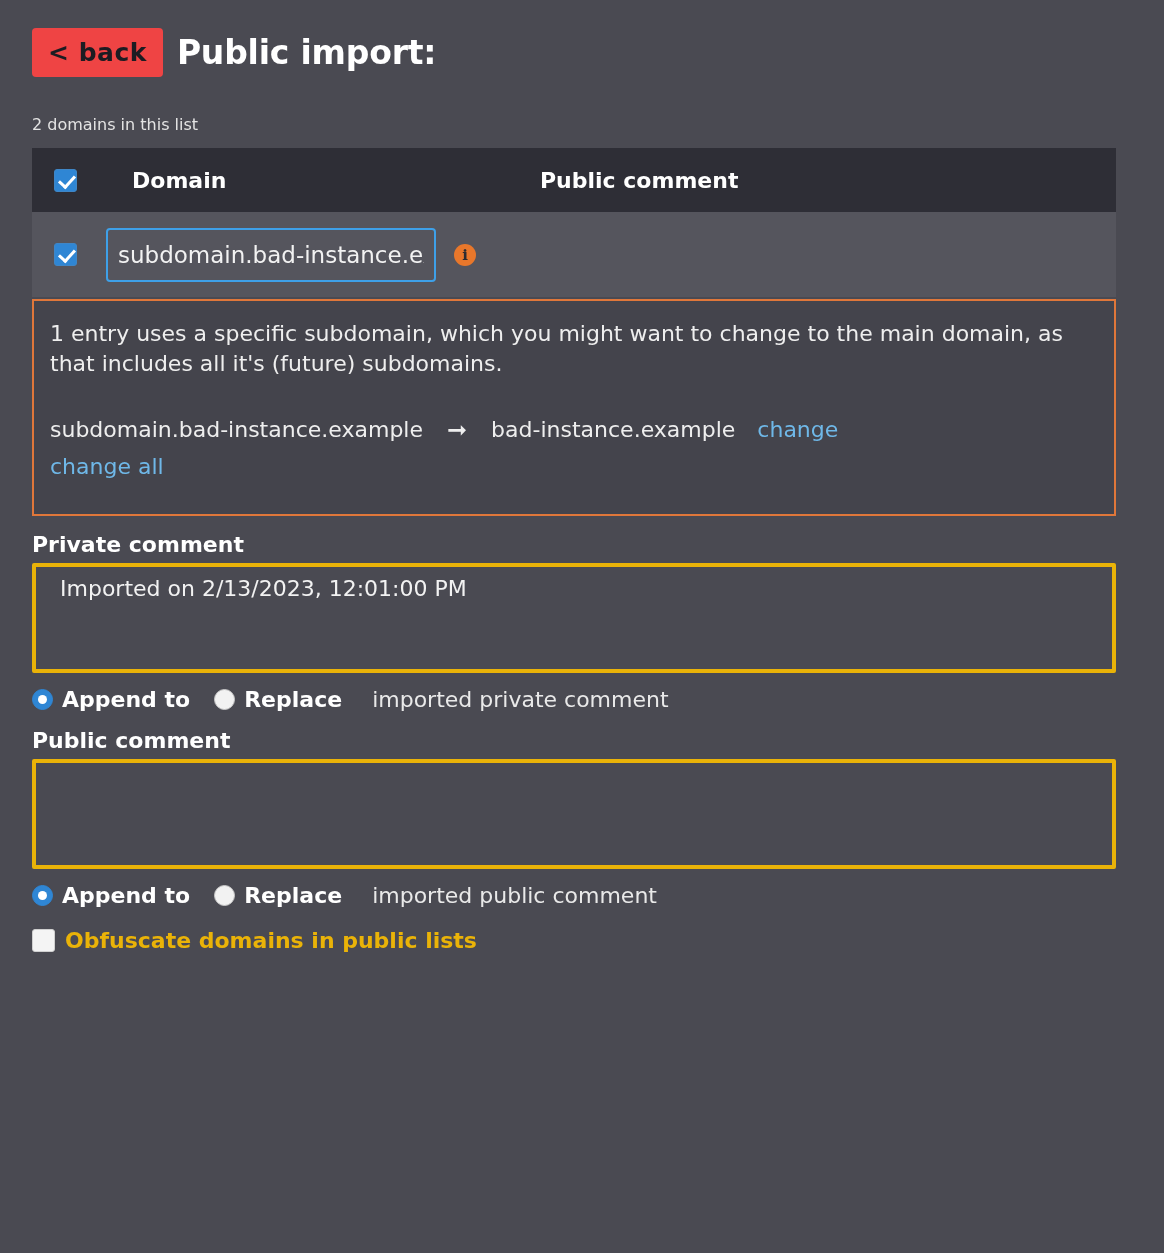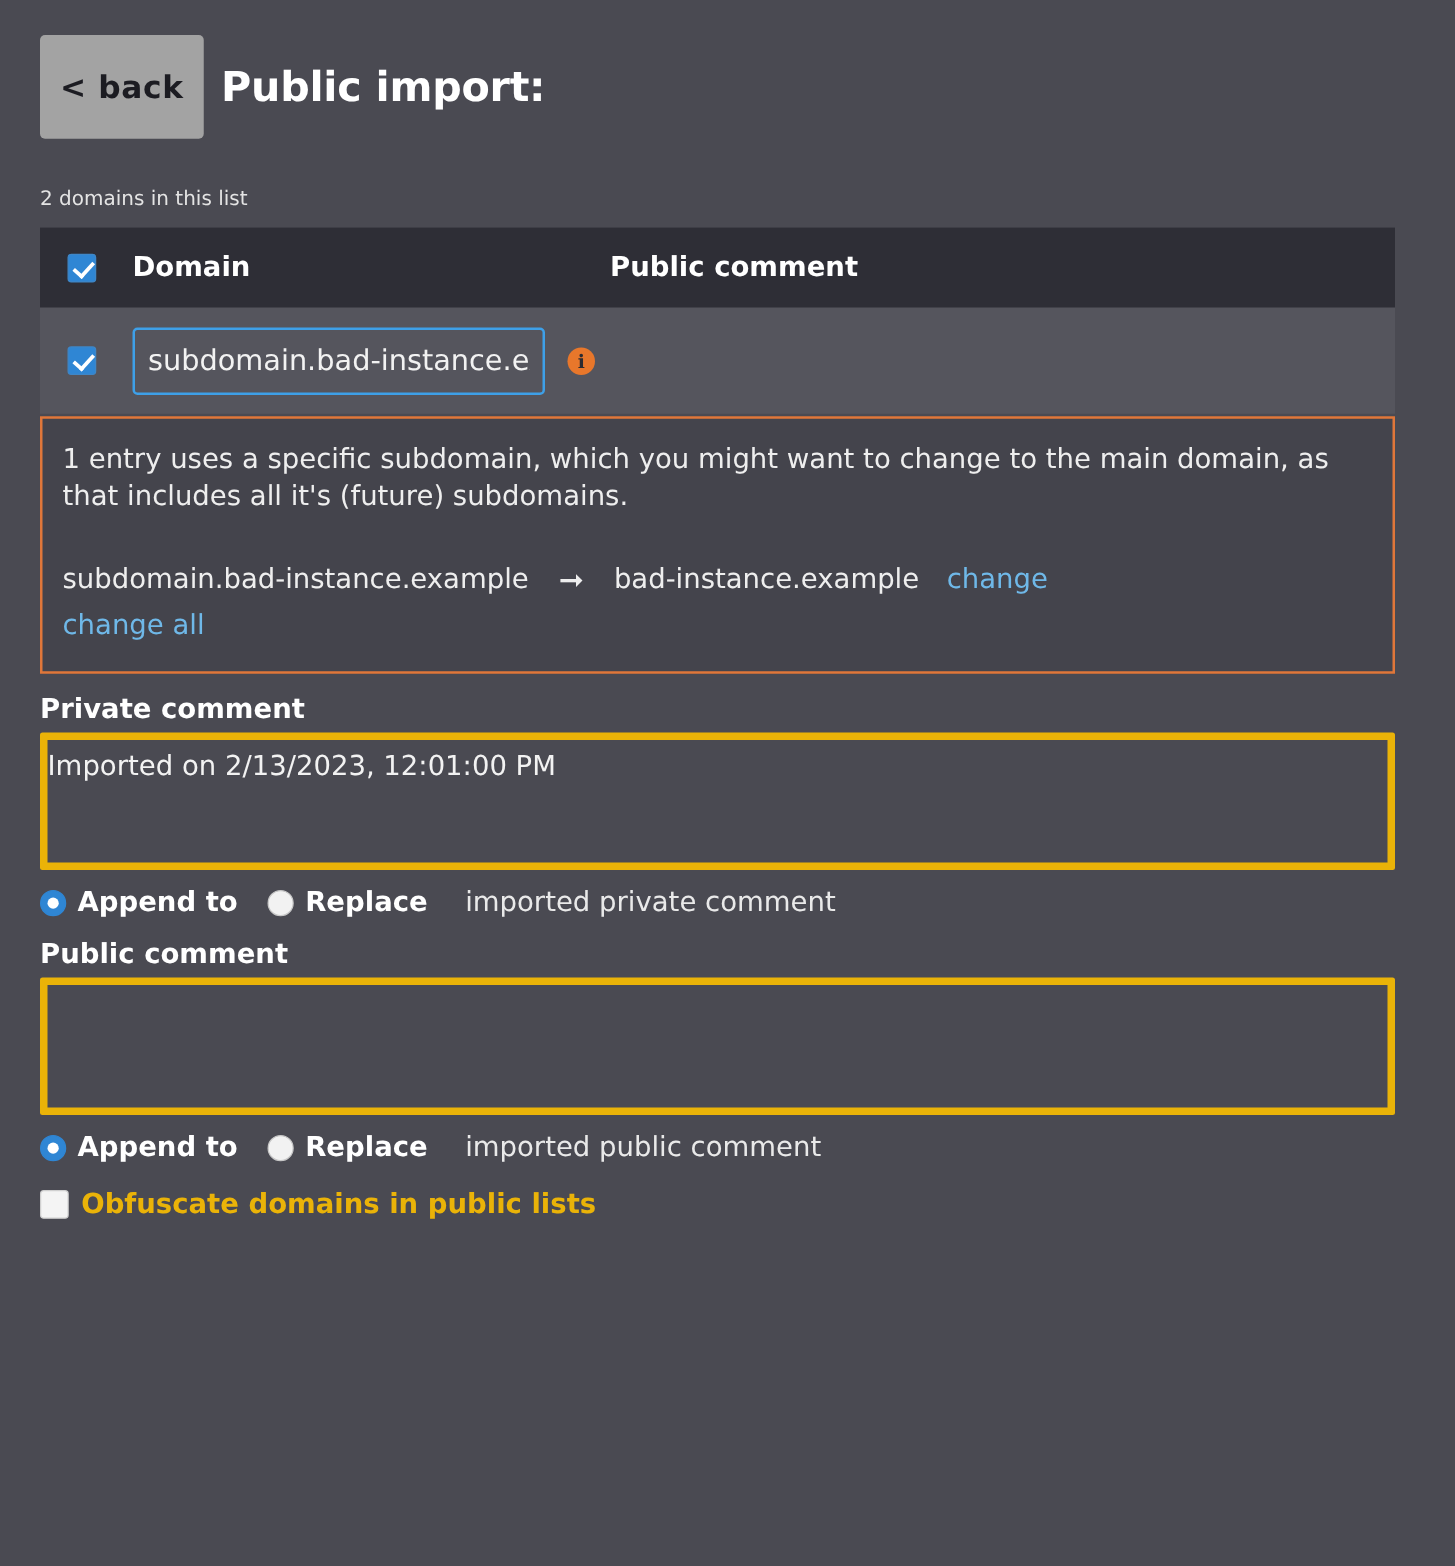--- a/index.html
+++ b/index.html
@@ -20,28 +20,28 @@
     padding: 0 32px;
   }
   
   .header {
     display: flex;
     align-items: center;
     gap: 14px;
     padding-top: 28px;
   }
   .back-btn {
-    background: #a3a3a3;
+    background: #ef4444;
     color: #1c1c22;
     border: none;
     border-radius: 4px;
     font-family: "DejaVu Sans", sans-serif;
     font-size: 25px;
     font-weight: bold;
-    padding: 29px 16px;
+    padding: 12px 16px;
     line-height: 1;
     cursor: pointer;
     letter-spacing: 0.5px;
   }
   .page-title {
     font-size: 33px;
     font-weight: bold;
     color: #ffffff;
     letter-spacing: -0.2px;
   }
@@ -56,20 +56,21 @@
     margin-top: 14px;
     width: 1084px;
     background: #55555d;
   }
   .thead {
     background: #2e2e36;
     display: flex;
     align-items: center;
     height: 64px;
     padding-left: 22px;
+    gap: 26px;
   }
   .thead .col-check { width: 52px; }
   .thead .col-domain {
     width: 382px;
     font-size: 22px;
     font-weight: bold;
     color: #fff;
   }
   .thead .col-comment {
     font-size: 22px;
@@ -136,21 +137,21 @@
     font-weight: bold;
     font-family: "DejaVu Serif", serif;
     margin-left: 18px;
   }
   
   .warn-box {
     width: 1084px;
     margin-top: 2px;
     border: 2px solid #e0773a;
     background: #44444c;
-    padding: 18px 16px 24px 16px;
+    padding: 18px 16px 35px 16px;
   }
   .warn-text {
     font-size: 22px;
     line-height: 1.38;
     color: #eeeeee;
   }
   .subdomain-row {
     margin-top: 36px;
     display: flex;
     align-items: center;
@@ -176,26 +177,26 @@
     font-weight: bold;
     color: #ffffff;
     margin-top: 16px;
     margin-bottom: 6px;
   }
   .ta {
     display: block;
     width: 1084px;
     height: 110px;
     background: transparent;
-    border: 6px solid #eab308;
+    border: 4px solid #eab308;
     border-radius: 2px;
     color: #f2f2f2;
     font-size: 22px;
     font-family: "DejaVu Sans", sans-serif;
-    padding: 8px 0;
+    padding: 8px 24px;
     resize: none;
     line-height: 1.3;
   }
   .radio-row {
     display: flex;
     align-items: center;
     margin-top: 14px;
     font-size: 22px;
   }
   .rb {

